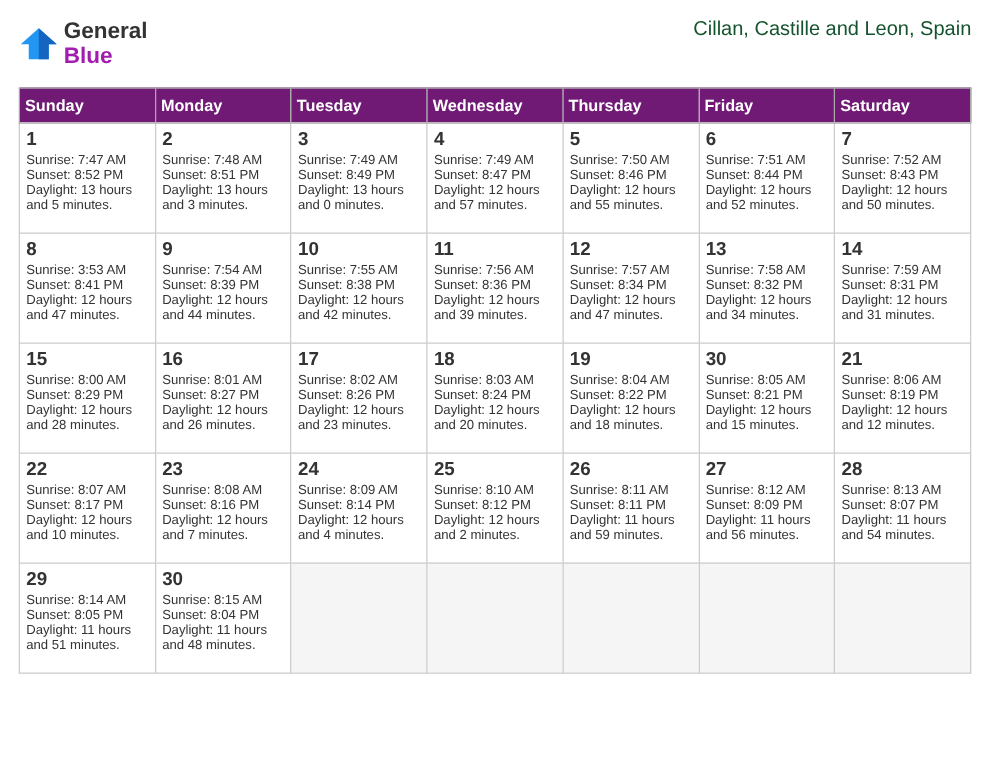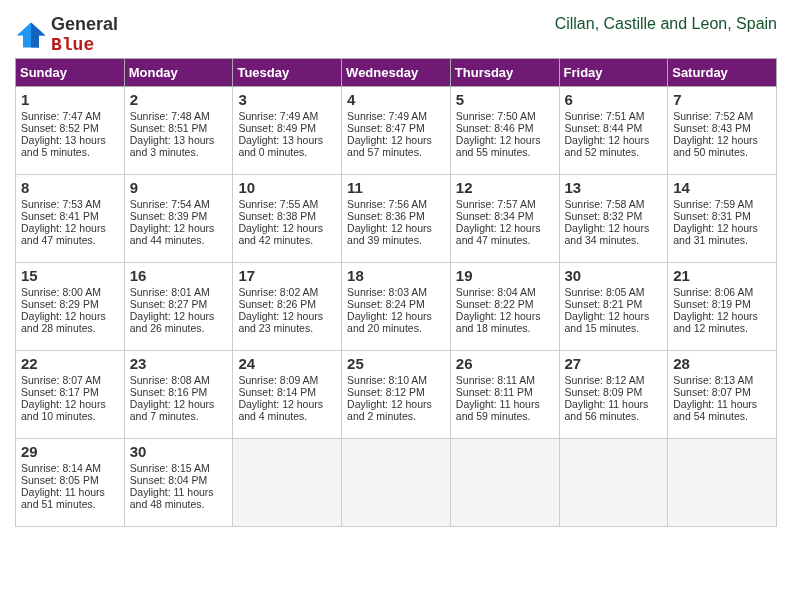--- a/index.html
+++ b/index.html
@@ -7,36 +7,35 @@
       font-family: Arial, sans-serif;
       background: #fff;
       width: 792px;
       min-height: 612px;
       padding: 15px;
     }
     .header-section {
       display: flex;
       justify-content: space-between;
       align-items: flex-start;
-      margin-bottom: 2px;
+      margin-bottom: 15px;
     }
     .logo {
       display: flex;
       align-items: center;
       gap: 4px;
     }
     .logo-text {
       font-size: 18px;
       font-weight: bold;
       color: #333;
       line-height: 1.1;
     }
     .logo-text span {
-      color: #b91c1c;
-      font-family: Liberation Mono, monospace;
+      color: #a21caf;
     }
     .logo-icon {
       width: 32px;
       height: 28px;
     }
     .title-section {
       text-align: right;
     }
     .month-title {
       font-size: 36px;
@@ -116,21 +115,21 @@
     <tr>
           <td><span class="day-number">1</span><span>Sunrise: 7:47 AM</span><br><span>Sunset: 8:52 PM</span><br><span>Daylight: 13 hours and 5 minutes.</span></td>
           <td><span class="day-number">2</span><span>Sunrise: 7:48 AM</span><br><span>Sunset: 8:51 PM</span><br><span>Daylight: 13 hours and 3 minutes.</span></td>
           <td><span class="day-number">3</span><span>Sunrise: 7:49 AM</span><br><span>Sunset: 8:49 PM</span><br><span>Daylight: 13 hours and 0 minutes.</span></td>
           <td><span class="day-number">4</span><span>Sunrise: 7:49 AM</span><br><span>Sunset: 8:47 PM</span><br><span>Daylight: 12 hours and 57 minutes.</span></td>
           <td><span class="day-number">5</span><span>Sunrise: 7:50 AM</span><br><span>Sunset: 8:46 PM</span><br><span>Daylight: 12 hours and 55 minutes.</span></td>
           <td><span class="day-number">6</span><span>Sunrise: 7:51 AM</span><br><span>Sunset: 8:44 PM</span><br><span>Daylight: 12 hours and 52 minutes.</span></td>
           <td><span class="day-number">7</span><span>Sunrise: 7:52 AM</span><br><span>Sunset: 8:43 PM</span><br><span>Daylight: 12 hours and 50 minutes.</span></td>
         </tr>
         <tr>
-          <td><span class="day-number">8</span><span>Sunrise: 7:53 AM</span><br><span>Sunset: 8:41 PM</span><br><span>Daylight: 12 hours and 47 minutes.</span></td>
+          <td><span class="day-number">8</span><span>Sunrise: 3:53 AM</span><br><span>Sunset: 8:41 PM</span><br><span>Daylight: 12 hours and 47 minutes.</span></td>
           <td><span class="day-number">9</span><span>Sunrise: 7:54 AM</span><br><span>Sunset: 8:39 PM</span><br><span>Daylight: 12 hours and 44 minutes.</span></td>
           <td><span class="day-number">10</span><span>Sunrise: 7:55 AM</span><br><span>Sunset: 8:38 PM</span><br><span>Daylight: 12 hours and 42 minutes.</span></td>
           <td><span class="day-number">11</span><span>Sunrise: 7:56 AM</span><br><span>Sunset: 8:36 PM</span><br><span>Daylight: 12 hours and 39 minutes.</span></td>
           <td><span class="day-number">12</span><span>Sunrise: 7:57 AM</span><br><span>Sunset: 8:34 PM</span><br><span>Daylight: 12 hours and 47 minutes.</span></td>
           <td><span class="day-number">13</span><span>Sunrise: 7:58 AM</span><br><span>Sunset: 8:32 PM</span><br><span>Daylight: 12 hours and 34 minutes.</span></td>
           <td><span class="day-number">14</span><span>Sunrise: 7:59 AM</span><br><span>Sunset: 8:31 PM</span><br><span>Daylight: 12 hours and 31 minutes.</span></td>
         </tr>
         <tr>
           <td><span class="day-number">15</span><span>Sunrise: 8:00 AM</span><br><span>Sunset: 8:29 PM</span><br><span>Daylight: 12 hours and 28 minutes.</span></td>
           <td><span class="day-number">16</span><span>Sunrise: 8:01 AM</span><br><span>Sunset: 8:27 PM</span><br><span>Daylight: 12 hours and 26 minutes.</span></td>

